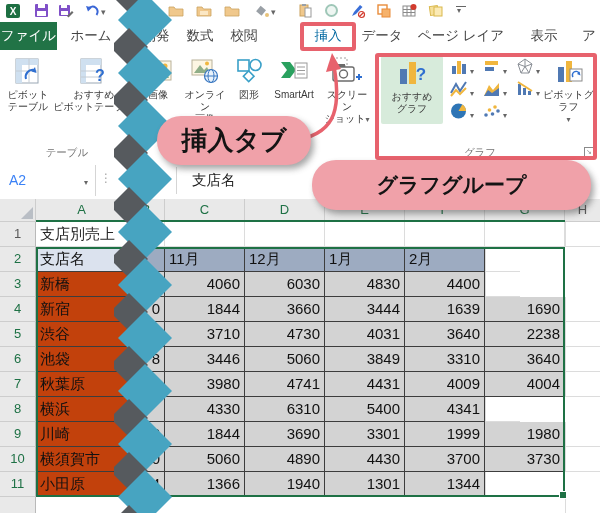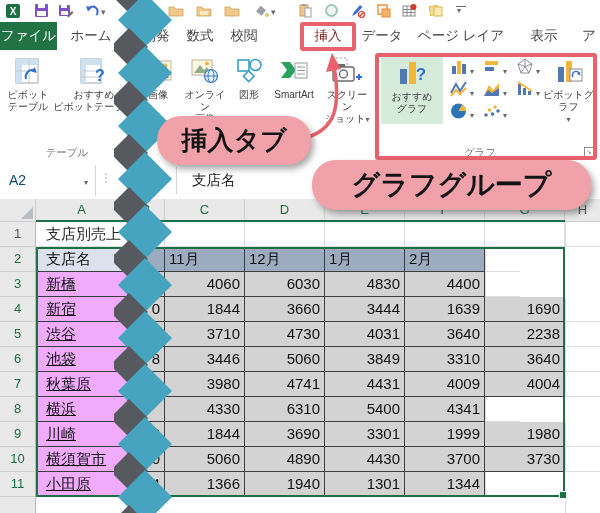--- a/index.html
+++ b/index.html
@@ -10,78 +10,78 @@
   .qi{position:absolute;top:3px;width:16px;height:16px;}
   .qi svg{display:block}
   .dd::after{content:"▾";font-size:8px;color:#666;font-family:"DejaVu Sans",sans-serif;}
   .qdd{position:absolute;top:7px;font-size:9px;color:#666;}
   .qmore{position:absolute;top:6px;width:10px;border-top:1.5px solid #666;}
   .qmore::after{content:"▾";font-size:8px;color:#666;position:absolute;left:1px;top:-1px;}
   
   .tabbar{position:absolute;left:0;top:22px;width:600px;height:29px;background:#fff;border-bottom:1px solid #e1e1e1;}
   .tab{position:absolute;top:0;height:28px;line-height:28px;text-align:center;font-size:13.5px;color:#444;}
   .tab.file{background:#217346;color:#fff;}
-  .tab.active{color:#7f1d1d;}
+  .tab.active{color:#0369a1;}
   
   .ribbon{position:absolute;left:0;top:51px;width:600px;height:112px;background:#fff;border-bottom:1px solid #d4d4d4;}
   .rbtn{position:absolute;top:5px;height:66px;text-align:center;}
   .rbtn svg{display:inline-block;margin-top:1px;}
   .rlab{font-size:10px;line-height:12px;color:#3b3b3b;}
   .hl{background:#d7ebdb;border-radius:2px;}
   .scb{position:absolute;width:32px;height:20px;display:flex;align-items:center;}
   .scb .dd{margin-left:2px;}
   .grplab{position:absolute;top:95px;font-size:10.5px;color:#737373;text-align:center;}
   .gsep{position:absolute;top:4px;height:98px;width:1px;background:#e2e2e2;}
   .launcher{position:absolute;top:96px;width:10px;height:10px;border-left:1px solid #8a8a8a;border-top:1px solid #8a8a8a;}
   .launcher::after{content:"↘";font-family:"DejaVu Sans",sans-serif;font-size:7px;color:#8a8a8a;position:absolute;left:1px;top:0px;}
   
   .fbar{position:absolute;left:0;top:163px;width:600px;height:36px;background:#fff;border-bottom:1px solid #cfcfcf;}
-  .nbox{position:absolute;left:0;top:2px;width:96px;height:31px;border-right:1px solid #d5d5d5;font-size:14px;line-height:31px;padding-left:9px;box-sizing:border-box;color:#0c4a6e;}
+  .nbox{position:absolute;left:0;top:2px;width:96px;height:31px;border-right:1px solid #d5d5d5;font-size:14px;line-height:31px;padding-left:9px;box-sizing:border-box;color:#3b82f6;}
   .nbox .dd{position:absolute;right:7px;top:0;}
   .fdots{position:absolute;left:100px;top:8px;color:#a9a9a9;font-size:12px;font-family:"DejaVu Sans",sans-serif;}
   .fx{position:absolute;left:140px;top:7px;font-family:"DejaVu Serif","Liberation Serif",serif;font-style:italic;font-size:14px;color:#3f5566;}
   .fsep{position:absolute;left:176px;top:4px;height:27px;width:1px;background:#d5d5d5;}
   .ftext{position:absolute;left:192px;top:8px;font-size:14.5px;color:#222;}
   
   .sheet{position:absolute;left:0;top:199px;width:600px;height:314px;background:#fff;}
   .chrow{display:flex;height:23px;}
   .chc{box-sizing:border-box;height:23px;line-height:22px;text-align:center;font-size:13px;background:#e9e9e9;border-right:1px solid #cdcdcd;border-bottom:1px solid #cdcdcd;color:#1e7145;}
   .chc.plain{color:#595959;}
   .corner{width:36px;position:relative;background:#e9e9e9;border-right:1px solid #cdcdcd;border-bottom:1px solid #cdcdcd;box-sizing:border-box;}
   .corner::after{content:"";position:absolute;right:2px;bottom:2px;border-left:12px solid transparent;border-bottom:12px solid #b9bec5;}
   .greenline{position:absolute;left:36px;top:21px;width:529px;height:2px;background:#1e7145;z-index:5;}
   .r{display:flex;height:25px;}
   .r > div{box-sizing:border-box;height:25px;line-height:24px;font-size:15px;overflow:hidden;white-space:nowrap;}
   .rn{width:36px;text-align:center;background:#e9e9e9;border-right:1px solid #b9b9b9;border-bottom:1px solid #cdcdcd;font-size:13px !important;color:#1e7145;}
   .rn.plain{color:#595959;}
-  .ca{width:92px;padding-left:10px;}
+  .ca{width:92px;padding-left:4px;}
   .cb{width:37px;}
   .c{width:80px;}
   .ch{width:35px;border-bottom:1px solid #dcdcdc;border-left:1px solid #dcdcdc;}
   .lt{border-right:1px solid #dcdcdc;border-bottom:1px solid #dcdcdc;}
   .tb{border-right:1px solid #3d3d3d;border-bottom:1px solid #3d3d3d;}
   .hdr{background:#9dabc1;padding-left:4px;color:#111;}
   .acell{background:#dbe2ee;color:#111;}
-  .rname{background:#f0abfc;color:#111;text-decoration:underline;}
+  .rname{background:#c2410c;color:#111;}
   .dt{background:#d3d3d3;text-align:right;padding-right:4px;color:#111;}
   .bstrip{display:flex;height:16px;}
   .bstrip .bl{width:36px;background:#e9e9e9;border-right:1px solid #b9b9b9;box-sizing:border-box;}
   .bstrip .bw{flex:1;position:relative;}
   .bstrip .vline{position:absolute;left:529px;top:0;width:1px;height:16px;background:#dcdcdc;}
   .selbox{position:absolute;left:36px;top:48px;width:529px;height:250px;box-sizing:border-box;border:2px solid #1e7145;z-index:6;pointer-events:none;}
   .handle{position:absolute;right:-4px;bottom:-4px;width:6px;height:6px;background:#1e7145;border:1px solid #fff;}
   
   .tear{position:absolute;left:114px;top:0;z-index:30;pointer-events:none;}
   .arrowsvg{position:absolute;left:0;top:0;z-index:41;pointer-events:none;}
   .rbox{position:absolute;box-sizing:border-box;border:4px solid #e7626d;border-radius:3px;z-index:40;pointer-events:none;}
   .rbox-tab{left:300px;top:22px;width:56px;height:29px;}
   .rbox-chart{left:375px;top:53px;width:222px;height:107px;}
   .callout{position:absolute;background:#f0a1a9;border-radius:24px;z-index:42;display:flex;align-items:center;justify-content:center;font-weight:bold;color:#141414;box-shadow:3px 4px 6px rgba(60,60,60,.45);}
   .co1{left:157px;top:116px;width:154px;height:49px;font-size:26px;text-align:right;}
-  .co2{left:312px;top:160px;width:279px;height:50px;font-size:28px;}
+  .co2{left:312px;top:160px;width:279px;height:50px;font-size:21px;}
 </style>
 </head>
 <body>
 
 <div id="app">
 
   <div class="qat">
     <span class="qi" style="left:6px">
       <svg width="16" height="16">
           <rect x="0" y="1" width="14" height="14" rx="2" fill="#1d6f42"></rect>

